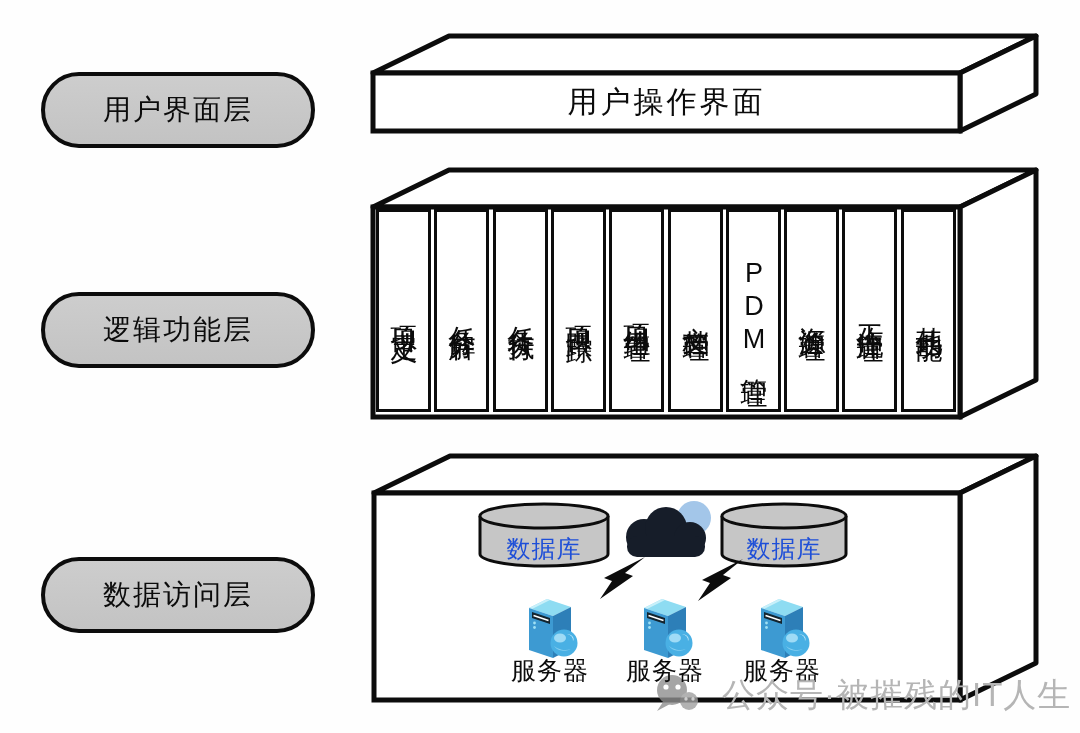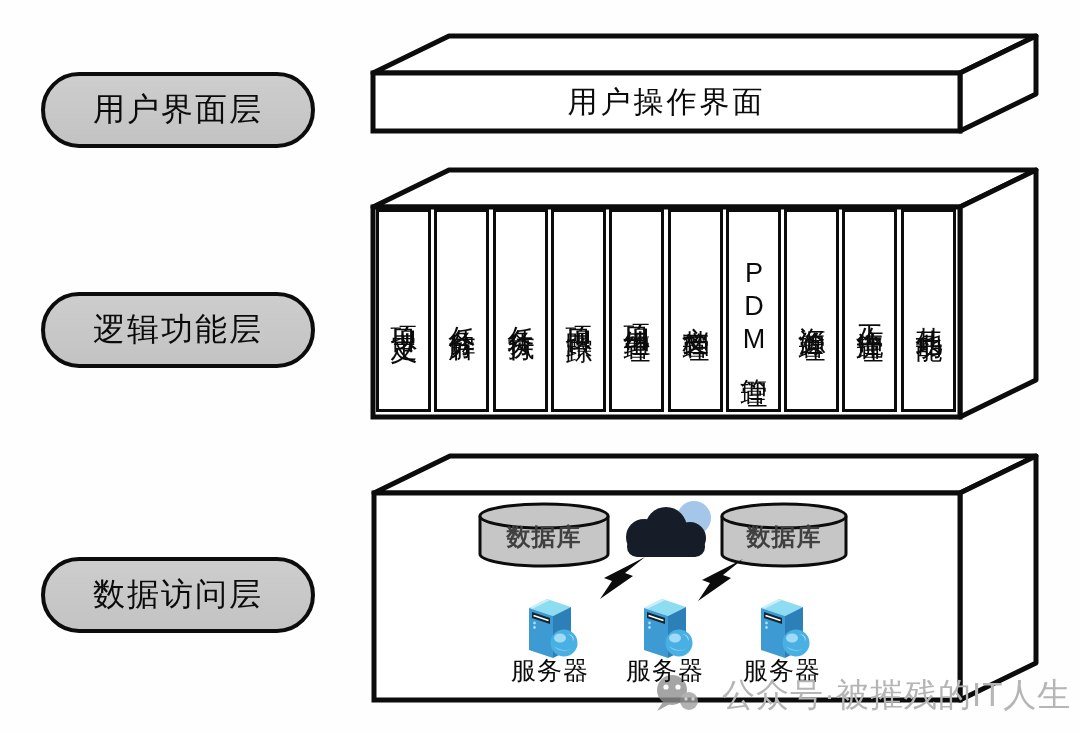--- a/index.html
+++ b/index.html
@@ -19,21 +19,21 @@
   }
   .abs { position: absolute; }
   .flexc { display: flex; align-items: center; justify-content: center; }
 
   
   .pill {
     width: 274px; height: 76px;
     background: linear-gradient(180deg, #cdcdcd, #c3c3c3);
     border: 4px solid #0c0c0c;
     border-radius: 40px;
-    font-size: 32px;
+    font-size: 28px;
     font-weight: 500;
     color: #0b0b0b;
     letter-spacing: 2px;
   }
   .pill-ui    { left: 41px; top: 72px; }
   .pill-logic { left: 41px; top: 292px; }
   .pill-data  { left: 41px; top: 557px; }
 
   
   .ui-face-label {
@@ -54,21 +54,21 @@
     font-size: 27px;
     font-weight: 500;
     color: #0b0b0b;
     letter-spacing: 3px;
     line-height: 1;
   }
 
   
   .db-label {
     width: 128px; height: 56px;
-    font-size: 24px; font-weight: 700; color: #404040; letter-spacing: 1px;
+    font-size: 24px; font-weight: 400; color: #1d4ed8; letter-spacing: 1px; align-items: flex-end;
   }
   .db-label-1 { left: 480px; top: 509px; }
   .db-label-2 { left: 720px; top: 509px; }
   .server-label {
     width: 120px; height: 28px;
     font-size: 25px; font-weight: 500; color: #0b0b0b; letter-spacing: 1px; justify-content: center;
   }
   .server-label-1 { left: 490px; top: 656px; }
   .server-label-2 { left: 605px; top: 656px; }
   .server-label-3 { left: 722px; top: 656px; }

